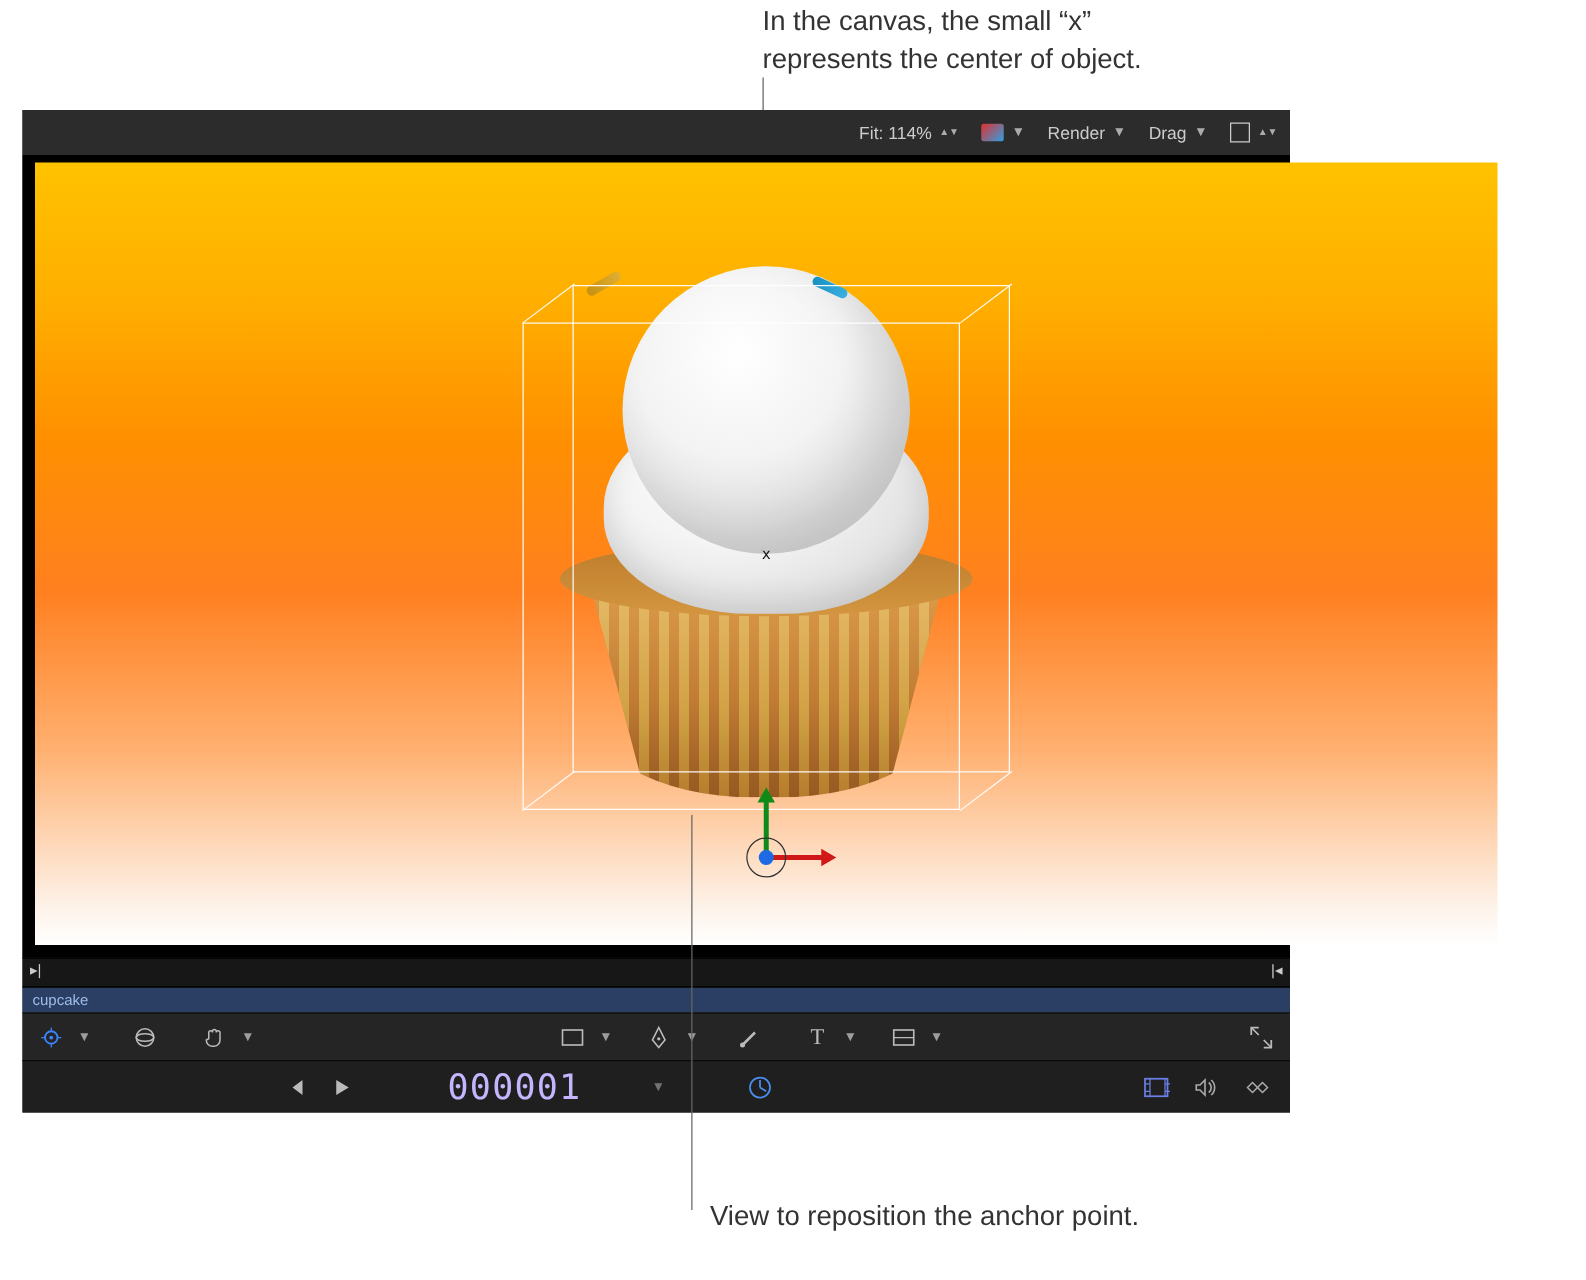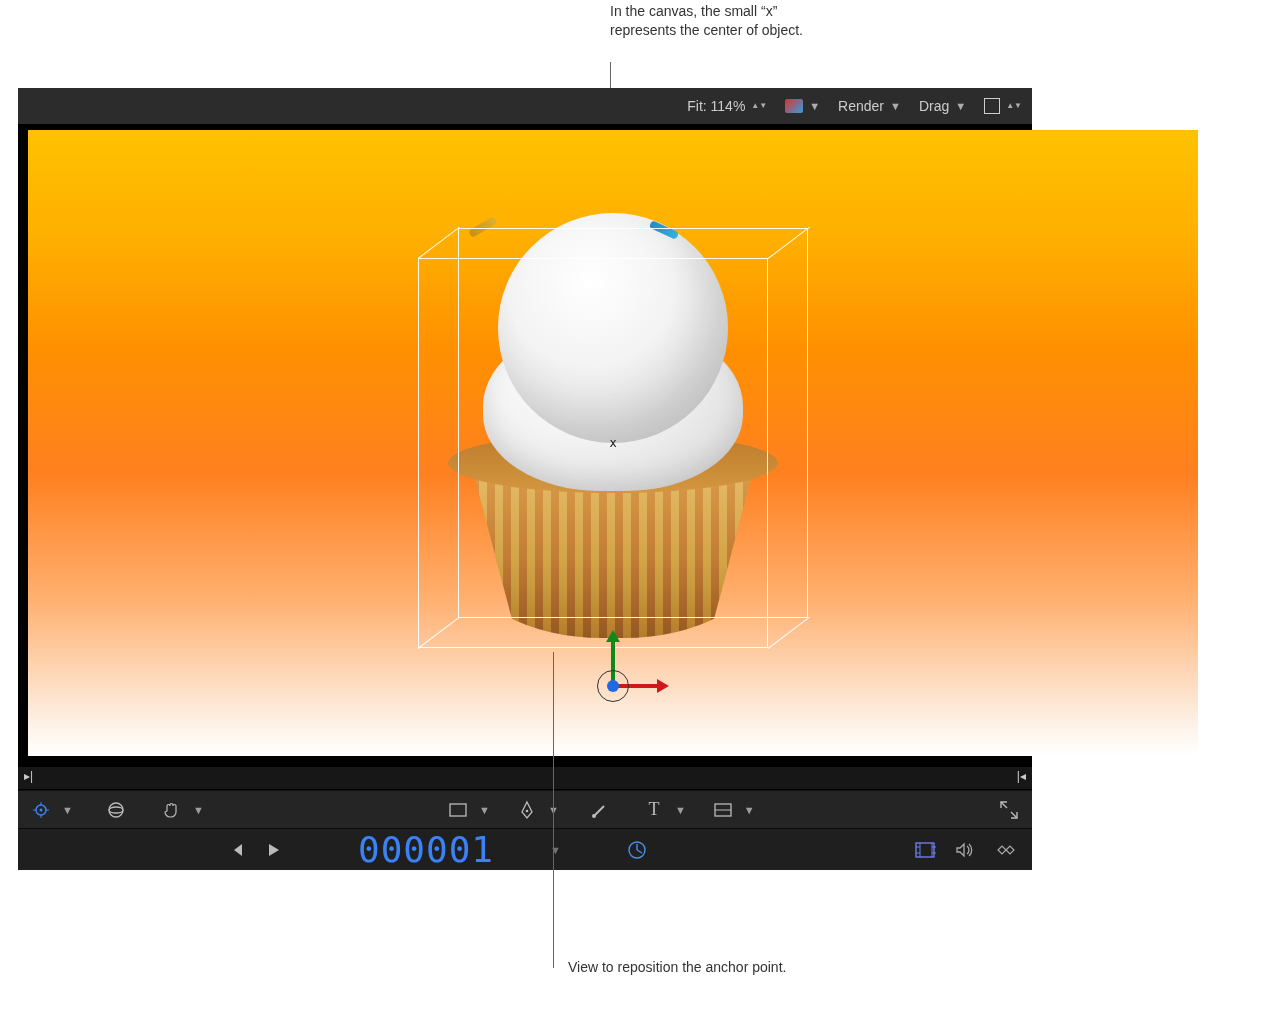--- a/index.html
+++ b/index.html
@@ -9,21 +9,21 @@
     color: #333;
     width: 1269px;
     height: 1024px;
     background: #fff;
     position: relative;
     overflow: hidden;
   }
   .annotation {
     position: absolute;
     color: #333;
-    font-size: 14px;
+    font-size: 22px;
     line-height: 1.35;
   }
   .editor-panel {
     position: absolute;
     left: 18px;
     top: 88px;
     width: 1014px;
     background: #1b1b1b;
   }
   .topbar {
@@ -189,21 +189,21 @@
   .iconbtn svg { display:block; }
 
   
   .transport {
     height: 42px; background:#1f1f1f; display:flex; align-items:center;
     padding:0 12px; gap:18px; color:#888;
     border-top:1px solid #0a0a0a;
   }
   .transport .timecode {
     font-family: ui-monospace, "SF Mono", monospace;
-    font-weight:300; color:#3b82f6; font-size:36px; letter-spacing:1px;
+    font-weight:300; color:#c4b5fd; font-size:28px; letter-spacing:1px;
   }
   .transport .spacer { flex:1; }
   .tbtn { cursor:pointer; display:inline-flex; align-items:center; }
   .film { color:#6b7fe6; }
   .keydiamonds { color:#888; }
 
   
   .callout-line { position:absolute; background:#666; }
 </style>
 </head>
@@ -275,20 +275,23 @@
         <div class="dot"></div>
       </div>
     </div>
   </div>
 
   <div class="ruler">
     <span class="mark-l">▸|</span>
     <span class="mark-r">|◂</span>
   </div>
 
+  <div class="clipbar">
+    <span>cupcake</span>
+  </div>
 
   <div class="toolrow">
     <span class="iconbtn" style="color:#3a84ff;">
       <svg width="20" height="20">
           <circle cx="10" cy="10" r="5" fill="none" stroke="#3a84ff" stroke-width="1.5"></circle>
           <circle cx="10" cy="10" r="1.5" fill="#3a84ff"></circle>
           <line x1="10" y1="2" x2="10" y2="5" stroke="#3a84ff"></line>
           <line x1="10" y1="15" x2="10" y2="18" stroke="#3a84ff"></line>
           <line x1="2" y1="10" x2="5" y2="10" stroke="#3a84ff"></line>
           <line x1="15" y1="10" x2="18" y2="10" stroke="#3a84ff"></line>

